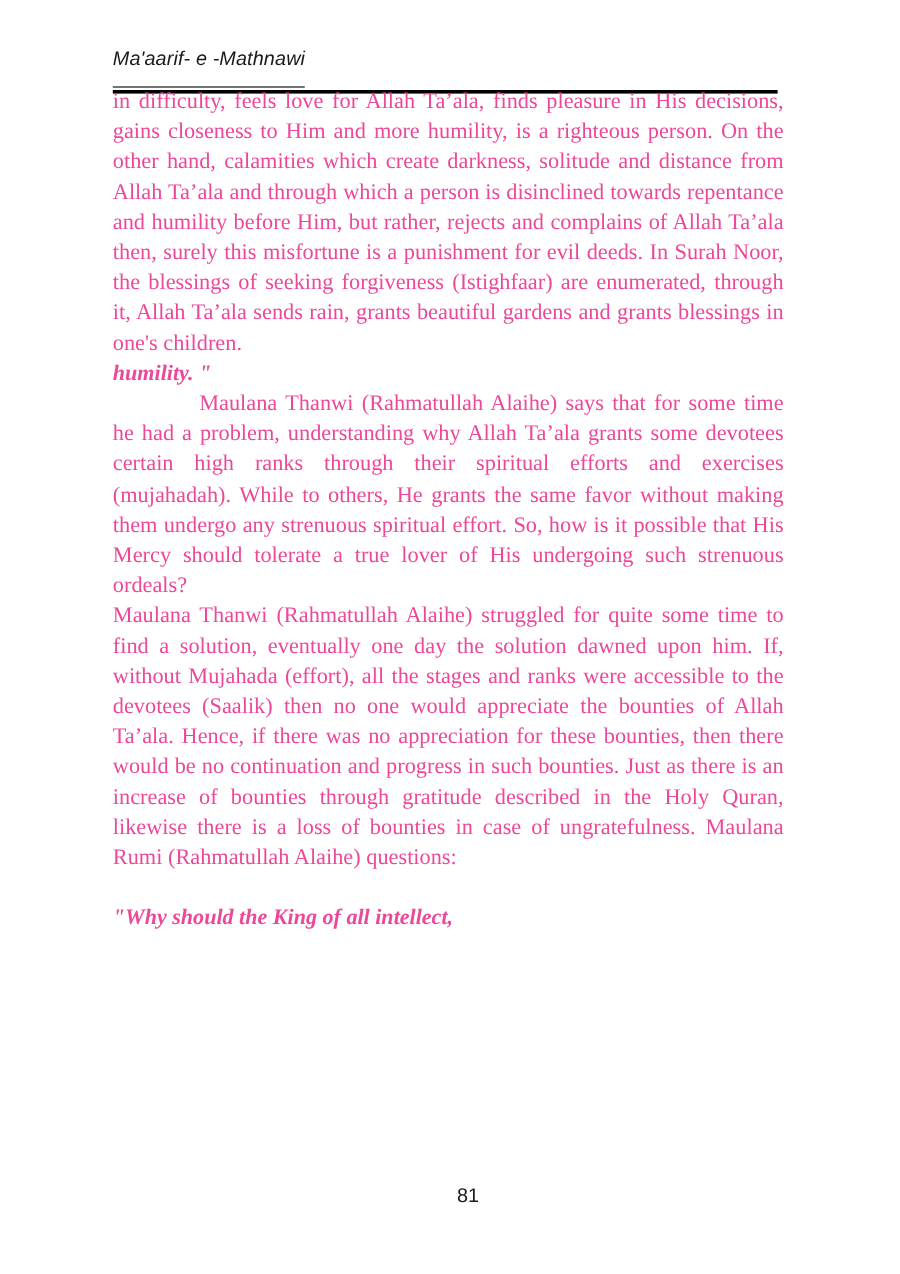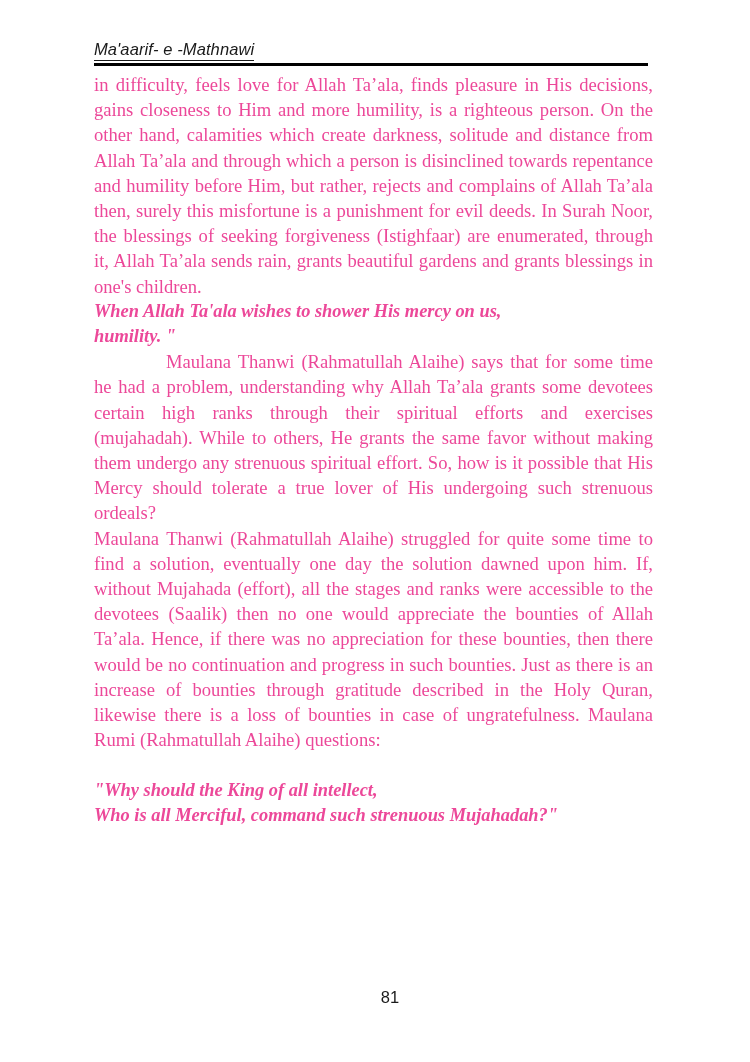--- a/index.html
+++ b/index.html
@@ -25,21 +25,21 @@
   }
   .header-title {
     font-family: "Liberation Sans", sans-serif;
     font-style: italic;
     font-size: 16.5px;
     font-weight: 400;
     color: #1a1a1a;
     letter-spacing: 0.1px;
     display: inline-block;
     border-bottom: 1.2px solid #1a1a1a;
-    padding-bottom: 1px;
+    padding-bottom: 13px;
     line-height: 1.15;
     white-space: nowrap;
   }
   .header-rule {
     width: 554px;
     height: 2.6px;
     background: #000000;
     margin-top: 2px;
   }
 
@@ -104,30 +104,28 @@
     <div class="header-title">Ma'aarif- e -Mathnawi</div>
     <div class="header-rule"></div>
   </div>
 
   <div class="content">
 
     <p class="para">in difficulty, feels love for Allah Ta’ala, finds pleasure in His decisions, gains closeness to Him and more humility, is a righteous person. On the other hand, calamities which create darkness, solitude and distance from Allah Ta’ala and through which a person is disinclined towards repentance and humility before Him, but rather, rejects and complains of Allah Ta’ala then, surely this misfortune is a punishment for evil deeds. In Surah Noor, the blessings of seeking forgiveness (Istighfaar) are enumerated, through it, Allah Ta’ala sends rain, grants beautiful gardens and grants blessings in one's children.</p>
 
 
     <div class="verse">
-      <span class="vline">When Allah Ta'ala wishes to shower His mercy on us,</span>
       <span class="vline">humility. "</span>
     </div>
 
     <p class="para para-indent gap-before">Maulana Thanwi (Rahmatullah Alaihe) says that for some time he had a problem, understanding why Allah Ta’ala grants some devotees certain high ranks through their spiritual efforts and exercises (mujahadah). While to others, He grants the same favor without making them undergo any strenuous spiritual effort. So, how is it possible that His Mercy should tolerate a true lover of His undergoing such strenuous ordeals?</p>
 
     <p class="para">Maulana Thanwi (Rahmatullah Alaihe) struggled for quite some time to find a solution, eventually one day the solution dawned upon him. If, without Mujahada (effort), all the stages and ranks were accessible to the devotees (Saalik) then no one would appreciate the bounties of Allah Ta’ala. Hence, if there was no appreciation for these bounties, then there would be no continuation and progress in such bounties. Just as there is an increase of bounties through gratitude described in the Holy Quran, likewise there is a loss of bounties in case of ungratefulness. Maulana Rumi (Rahmatullah Alaihe) questions:</p>
 
     <div class="verse gap-before">
       <span class="vline">"Why should the King of all intellect,</span>
-      <span class="vline">Who is all Merciful, command such strenuous Mujahadah?"</span>
     </div>
 
   </div>
 
   <div class="folio">81</div>
 
 </div>
 
 </body></html>

